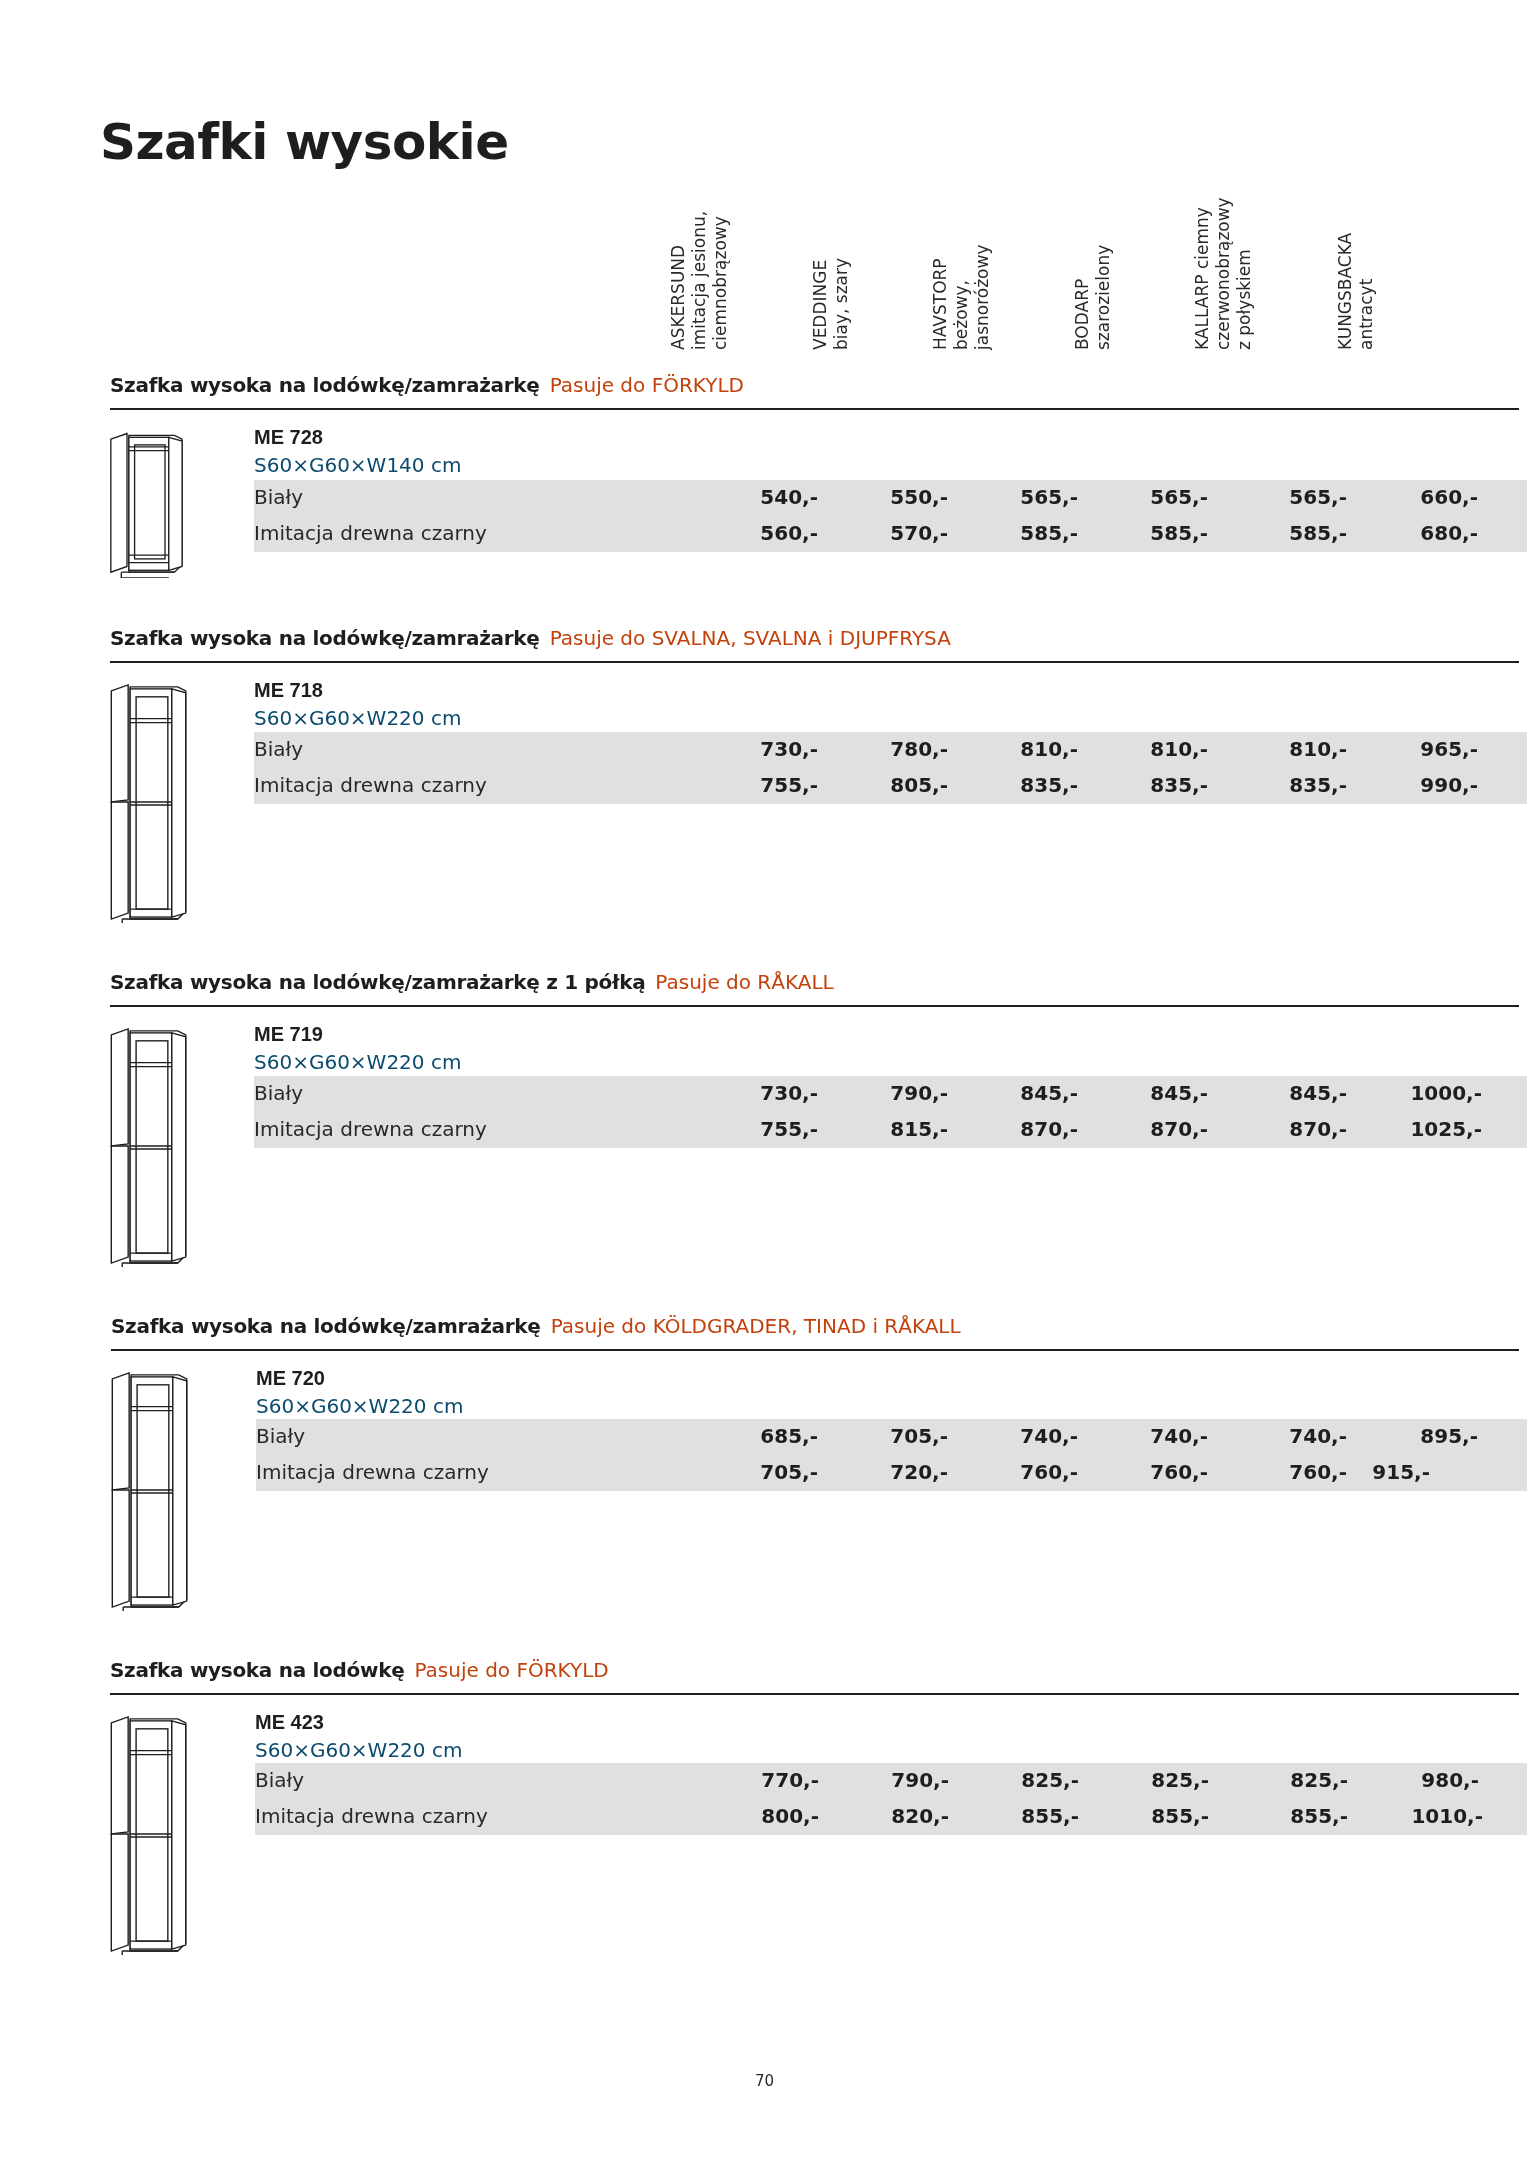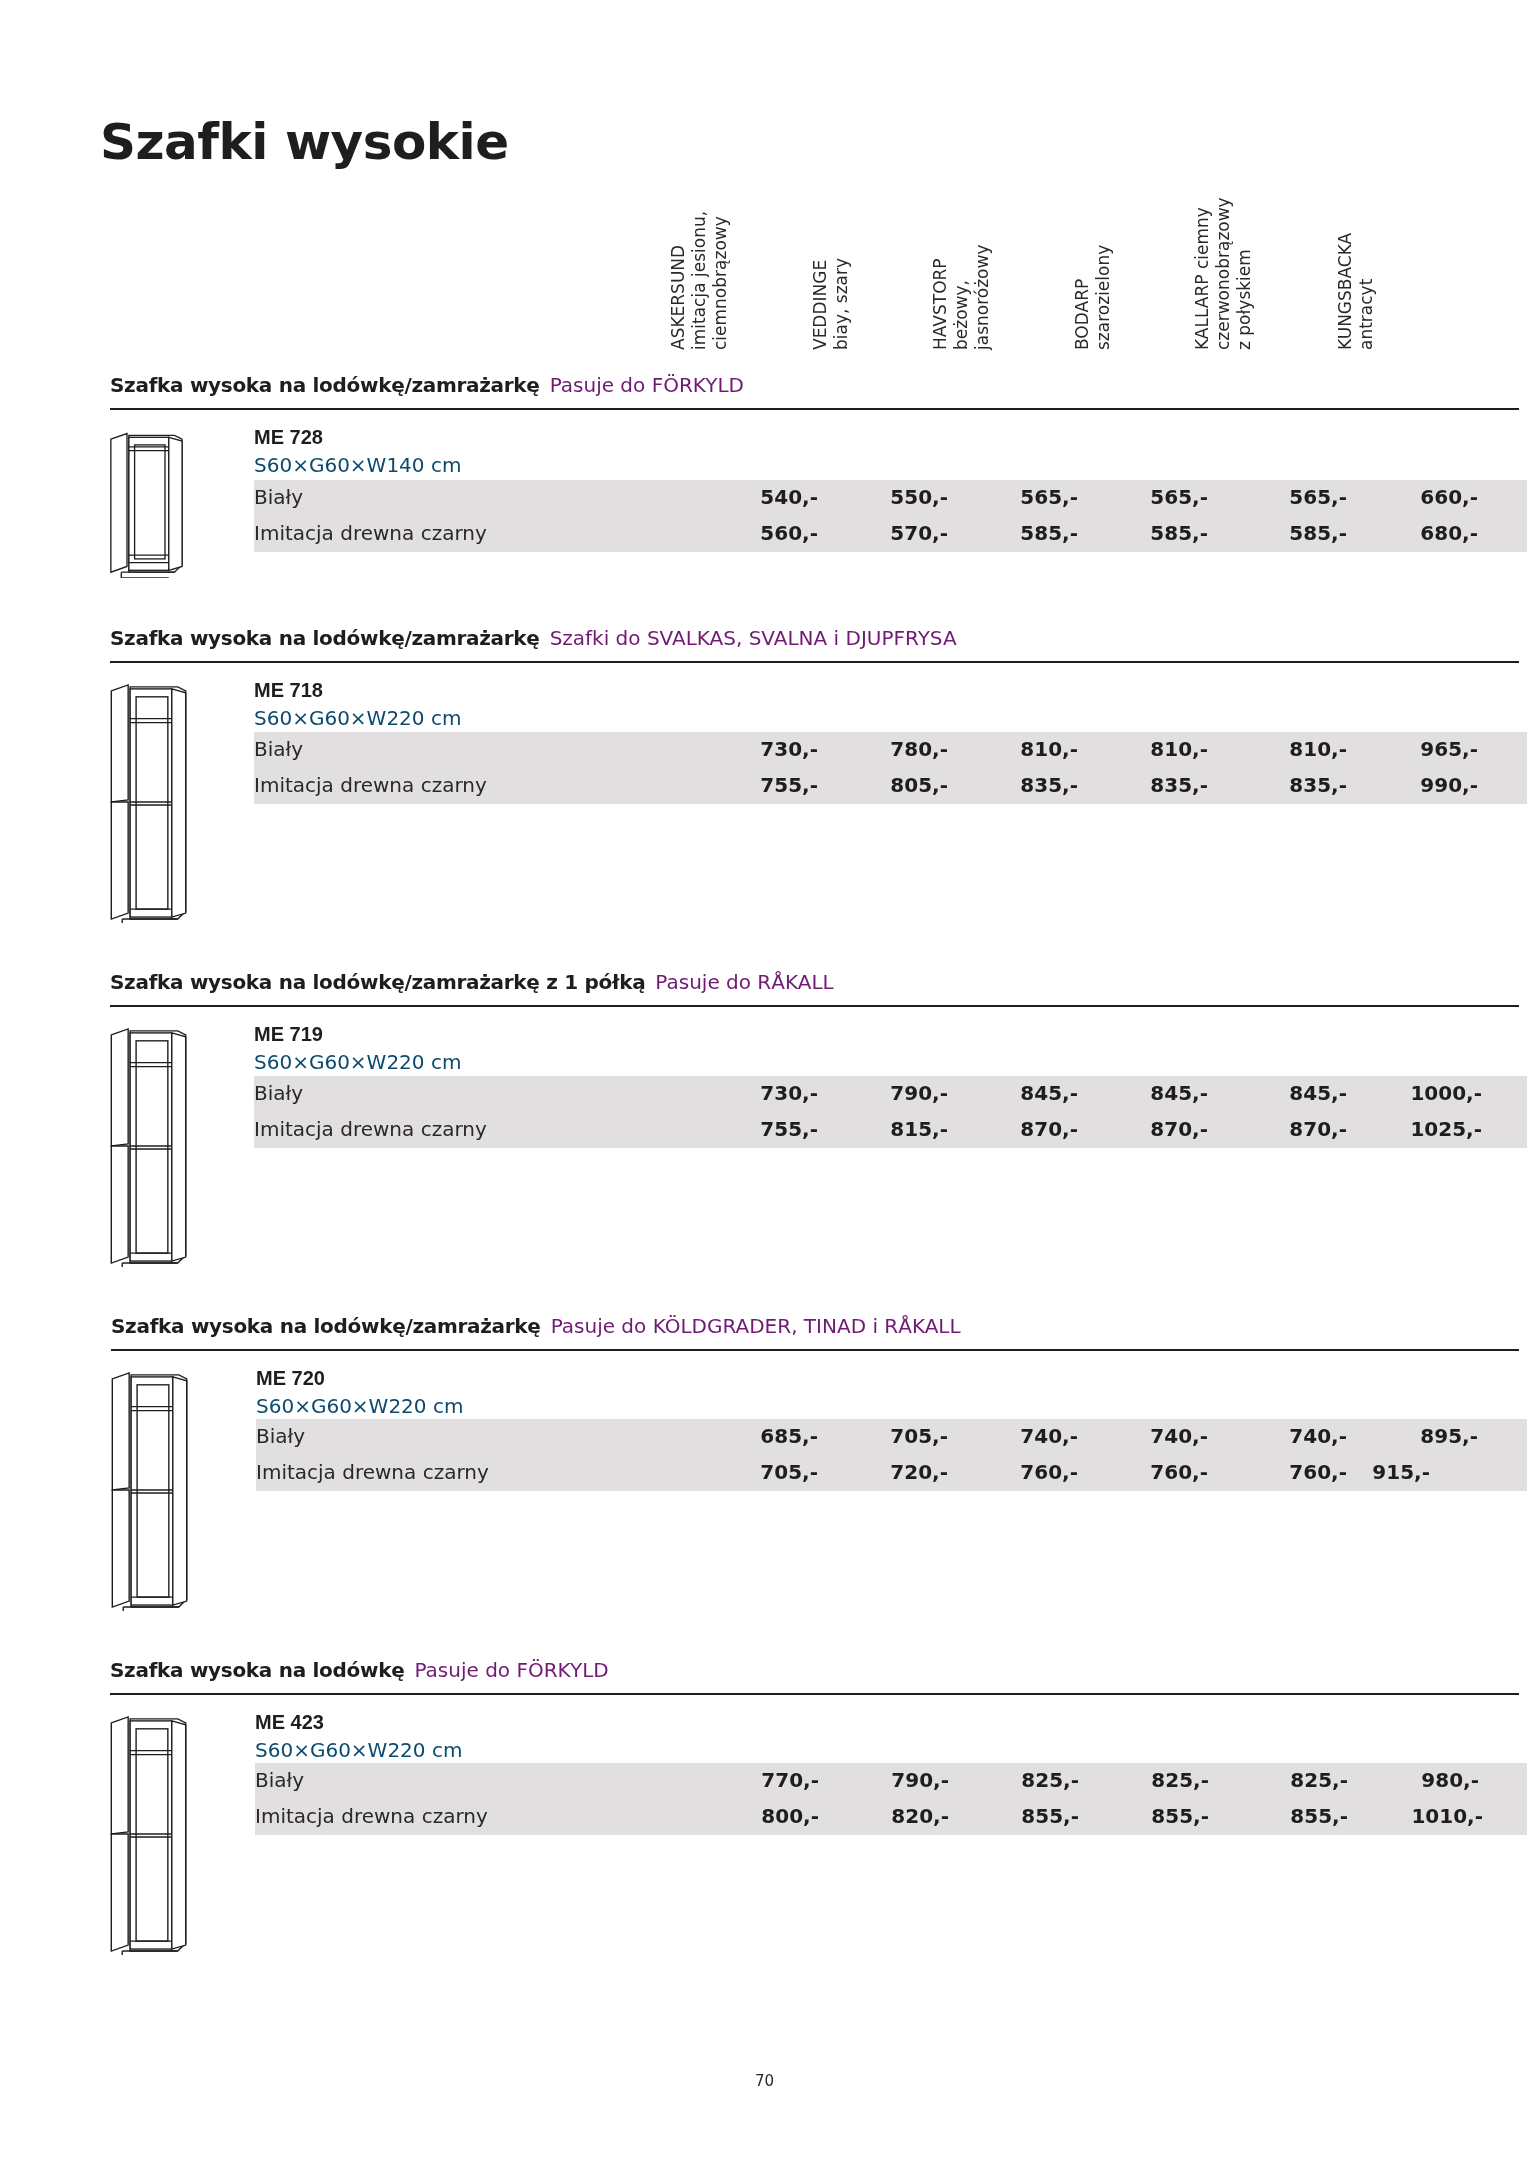--- a/index.html
+++ b/index.html
@@ -21,21 +21,21 @@
   }
   .col-header span { display: block; }
 
   .section { position: absolute; left: 0; width: 1529px; }
   .sec-head {
     position: absolute; left: 110px; top: 0; white-space: nowrap;
     font-size: 20px; line-height: 26px;
     font-family: "DejaVu Sans", sans-serif;
   }
   .sec-head .bold { font-weight: bold; letter-spacing: -0.3px; }
-  .sec-head .fit { margin-left: 10px; color: #701a75; margin-top: 30px; }
+  .sec-head .fit { margin-left: 10px; color: #c2410c; margin-top: 30px; }
   .sec-rule { position: absolute; left: 110px; right: 10px; top: 36px; height: 2px; background: #1f1d1e; }
 
   .product-img { position: absolute; left: 108px; }
   .prod-code {
     position: absolute; left: 254px; top: 52px;
     font-size: 20px; font-weight: bold; font-family: Liberation Sans, sans-serif; line-height: 26px;
   }
   .prod-dims {
     position: absolute; left: 254px; top: 80px;
     font-size: 20px; font-family: "DejaVu Sans", sans-serif; line-height: 26px; color: #0c4a6e;
@@ -162,21 +162,21 @@
       <span class="price" style="left:724px">585,-</span>
       <span class="price" style="left:854px">585,-</span>
       <span class="price" style="left:993px">585,-</span>
       <span class="price" style="left:1124px">680,-</span>
     </div>
   </div>
 </div>
 
 <div class="section" style="top:625px">
   <div class="sec-head">
-    <span class="bold">Szafka wysoka na lodówkę/zamrażarkę</span><span class="fit">Szafki do SVALKAS, SVALNA i DJUPFRYSA</span>
+    <span class="bold">Szafka wysoka na lodówkę/zamrażarkę</span><span class="fit">Pasuje do SVALNA, SVALNA i DJUPFRYSA</span>
   </div>
   <div class="sec-rule"></div>
   <svg class="product-img" style="top:50px" width="80" height="248">
       <use href="#cab-tall"></use>
     </svg>
   <div class="prod-code">ME 718</div>
   <div class="prod-dims">S60×G60×W220 cm</div>
   <div class="price-band" style="top:107px">
     <div class="price-row" style="top:0">
       <span class="variant">Biały</span>

